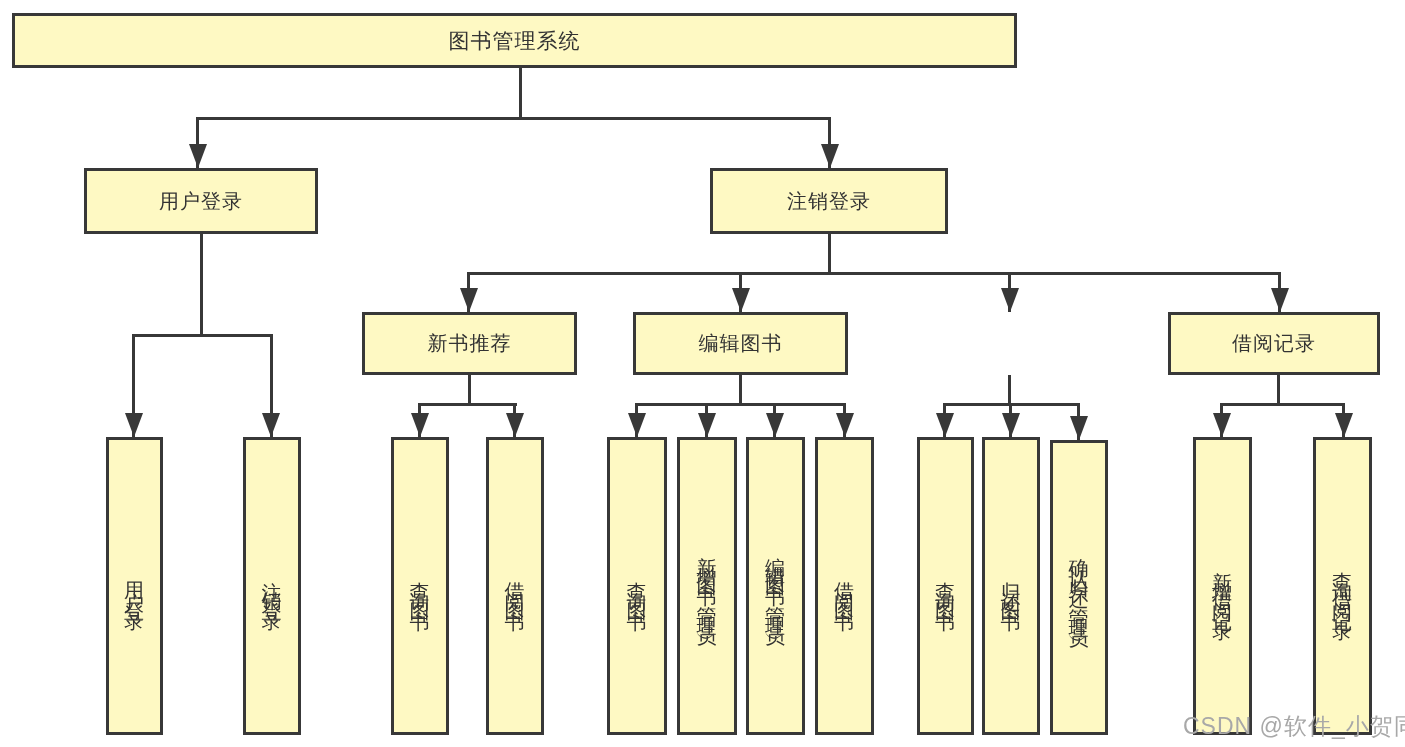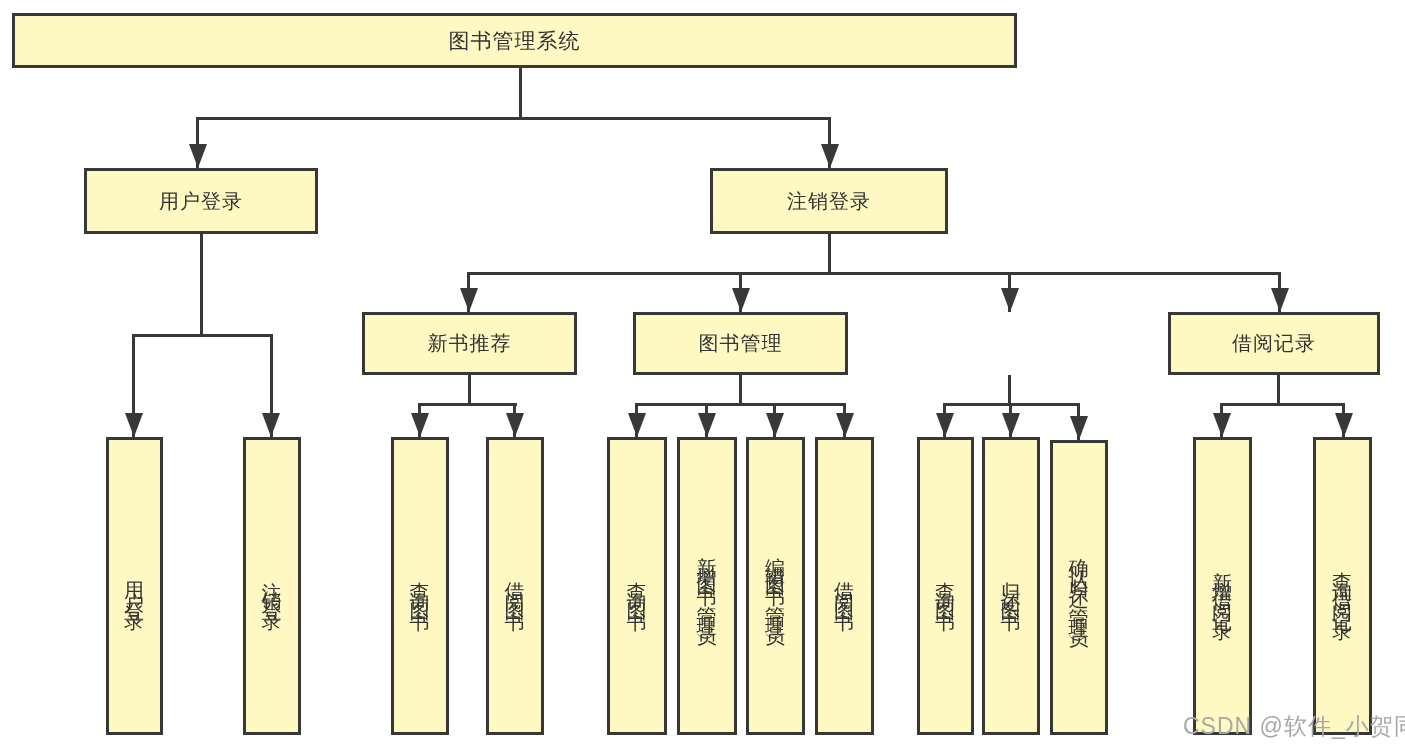--- a/index.html
+++ b/index.html
@@ -50,21 +50,21 @@
     <span class="h">用户登录</span>
   </div>
   <div class="node" style="left:710px;top:168px;width:238px;height:66px">
     <span class="h">注销登录</span>
   </div>
 
   <div class="node" style="left:362px;top:312px;width:215px;height:63px">
     <span class="h">新书推荐</span>
   </div>
   <div class="node" style="left:633px;top:312px;width:215px;height:63px">
-    <span class="h">图书管理</span>
+    <span class="h">编辑图书</span>
   </div>
   <div class="node" style="left:1168px;top:312px;width:212px;height:63px">
     <span class="h">借阅记录</span>
   </div>
 
   <div class="node" style="left:106px;top:437px;width:57px;height:298px">
     <span class="v">用户登录</span>
   </div>
   <div class="node" style="left:243px;top:437px;width:58px;height:298px">
     <span class="v">注销登录</span>

